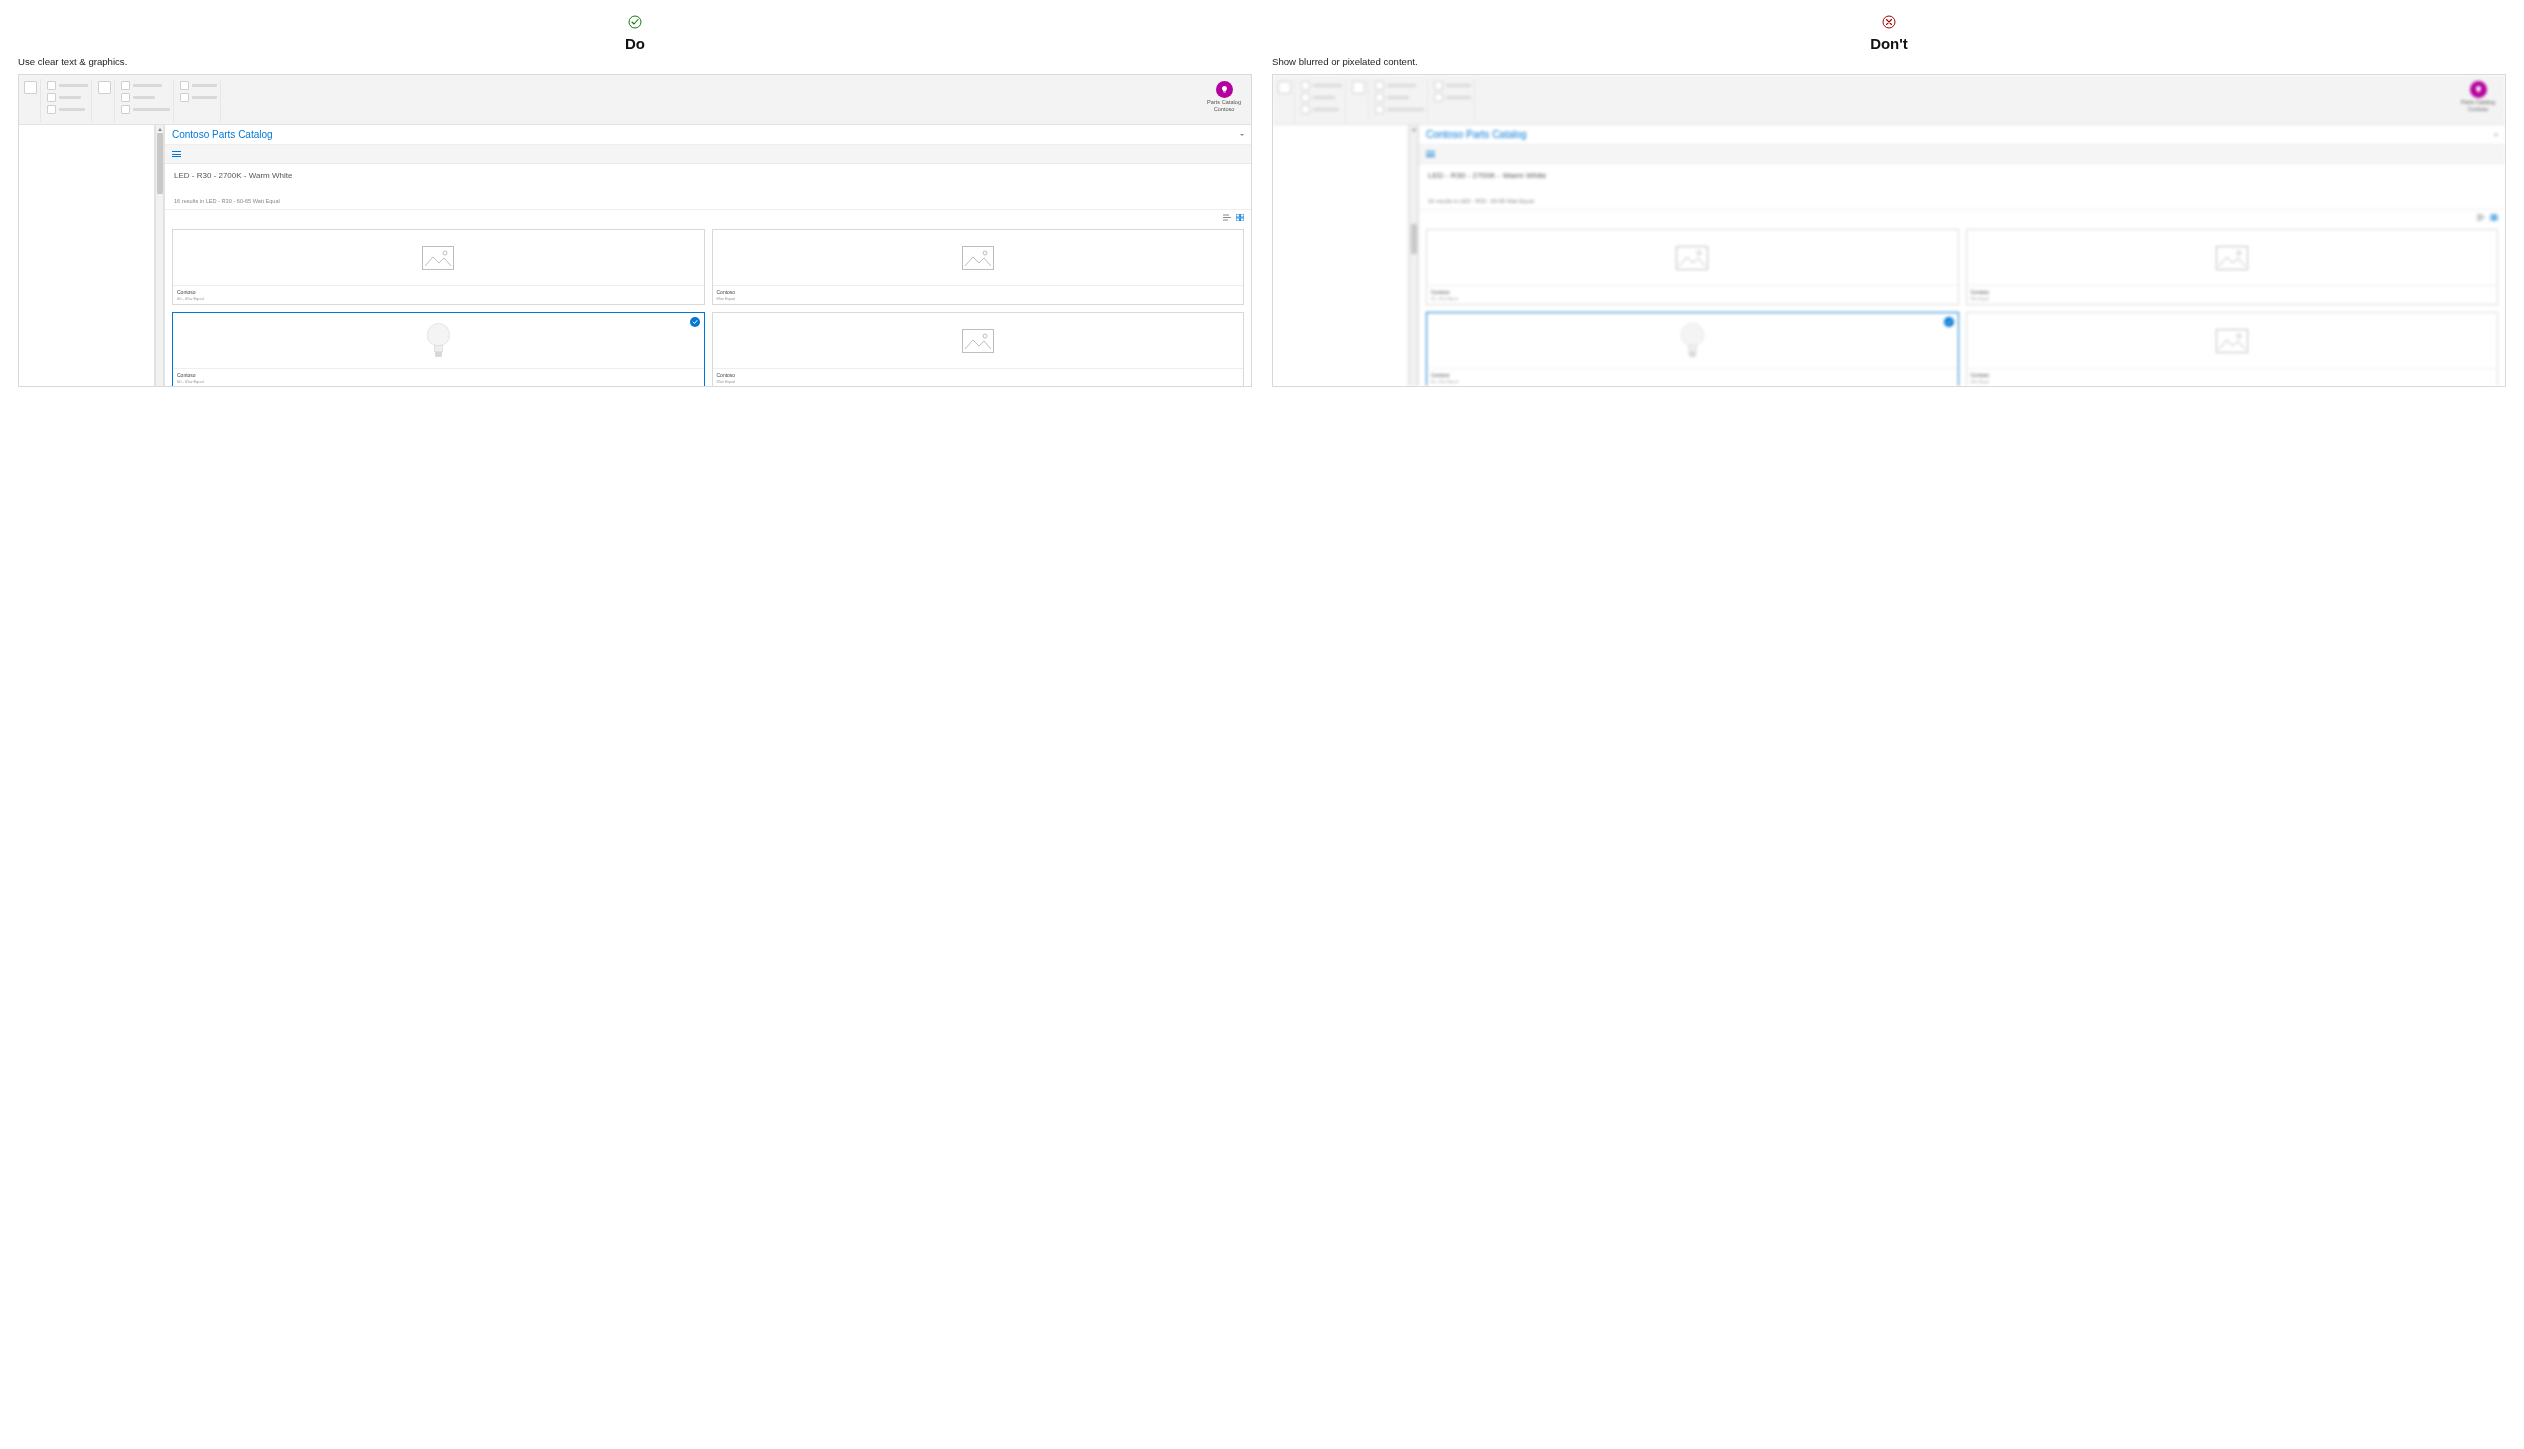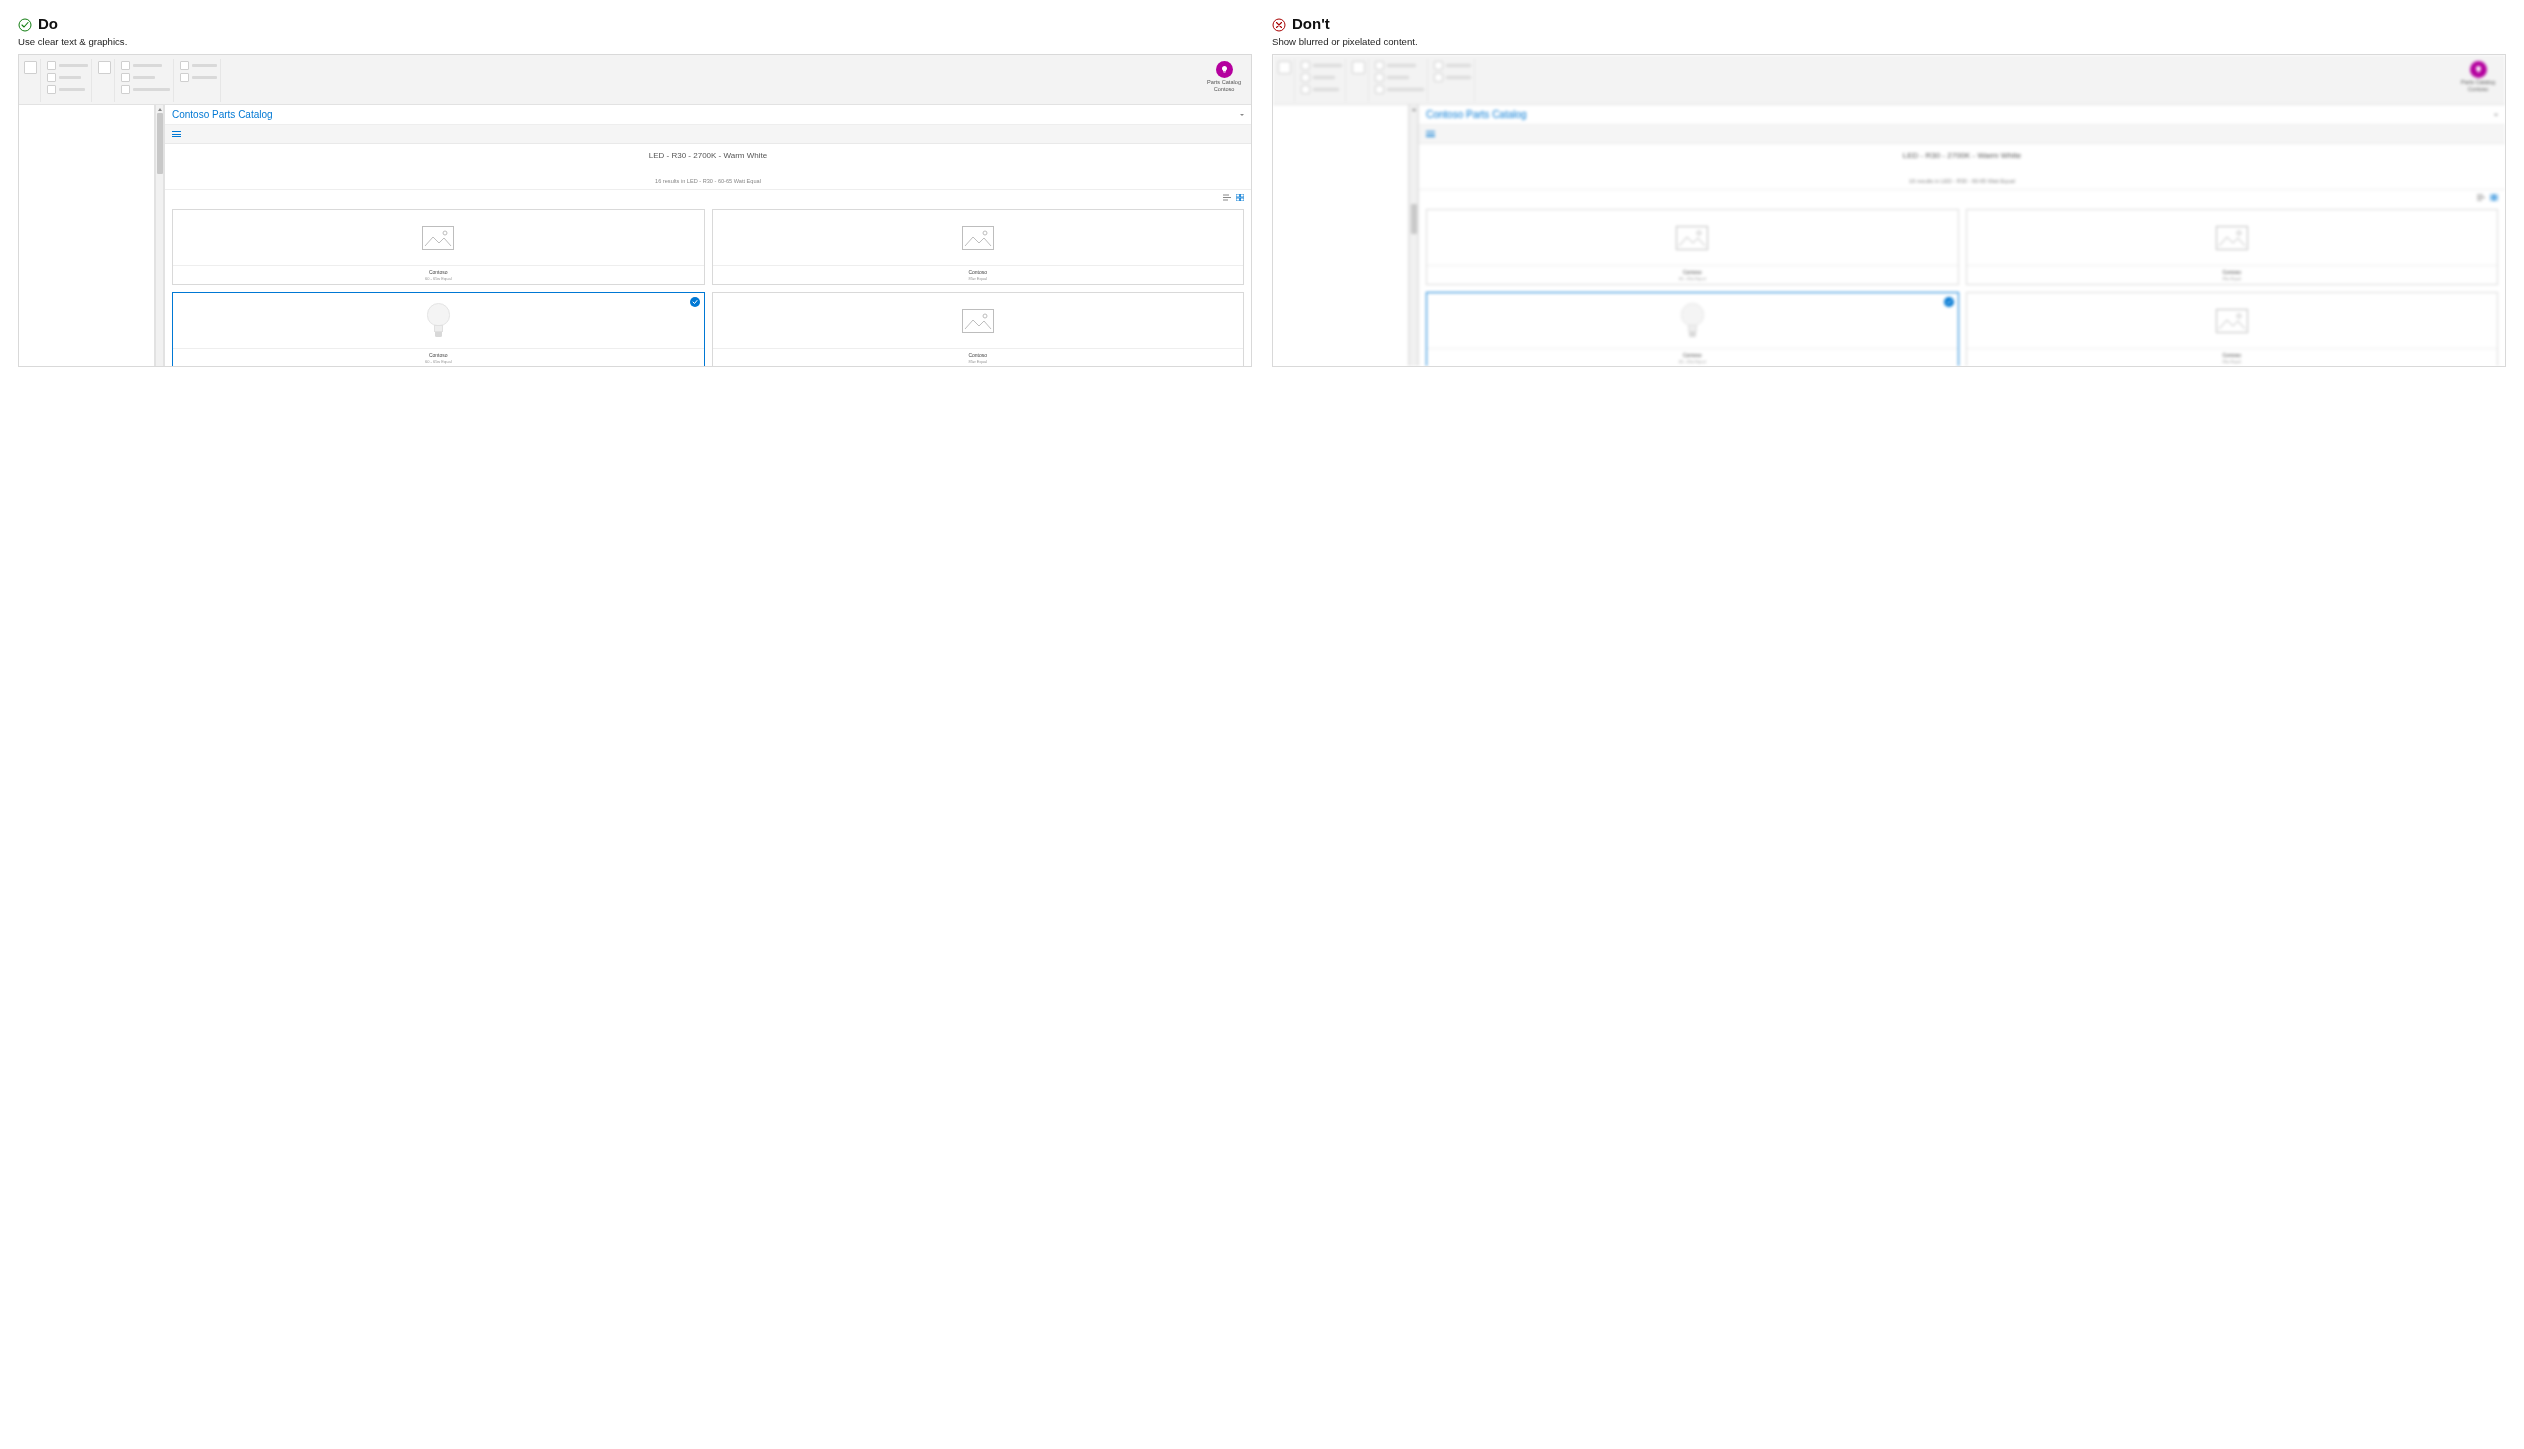--- a/index.html
+++ b/index.html
@@ -11,23 +11,24 @@
   .columns {
     display: flex;
     gap: 20px;
   }
   .col {
     flex: 1;
     min-width: 0;
   }
   .col-header {
     display: flex;
-    align-items: flex-end;
+    align-items: center;
     gap: 6px;
     margin-bottom: 4px;
+    flex-direction: column;
   }
   .col-header .icon {
     width: 14px;
     height: 14px;
     flex-shrink: 0;
   }
   .col-header h2 {
     font-size: 15px;
     font-weight: 700;
     color: #111;
@@ -92,21 +93,20 @@
     background: #b4009e;
     display: flex; align-items: center; justify-content: center;
   }
   .ribbon-btn-label { font-size: 5.6px; color: #555; text-align: center; line-height: 1.25; }
   
   .doc-area {
     flex: 1;
     display: flex;
     background: #e8e8e8;
     overflow: hidden;
-    text-align: center;
   }
   .doc-canvas {
     background: #fff;
     width: 136px;
     margin: 0;
     border-right: 0.5px solid #e2e2e2;
   }
   .scroll-track {
     width: 9px;
     background: #f1f1f1;

